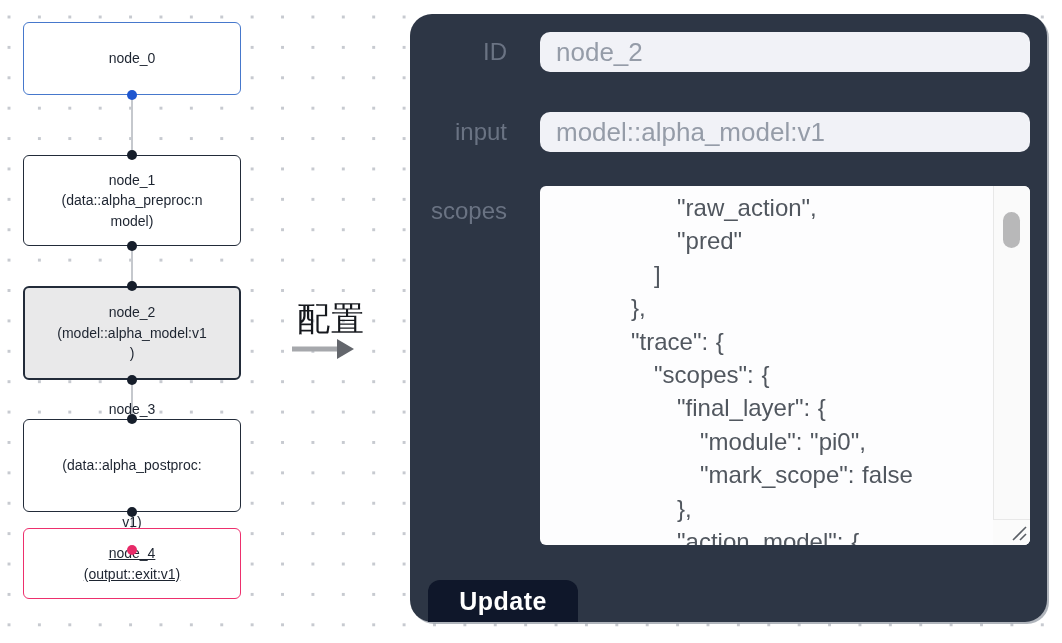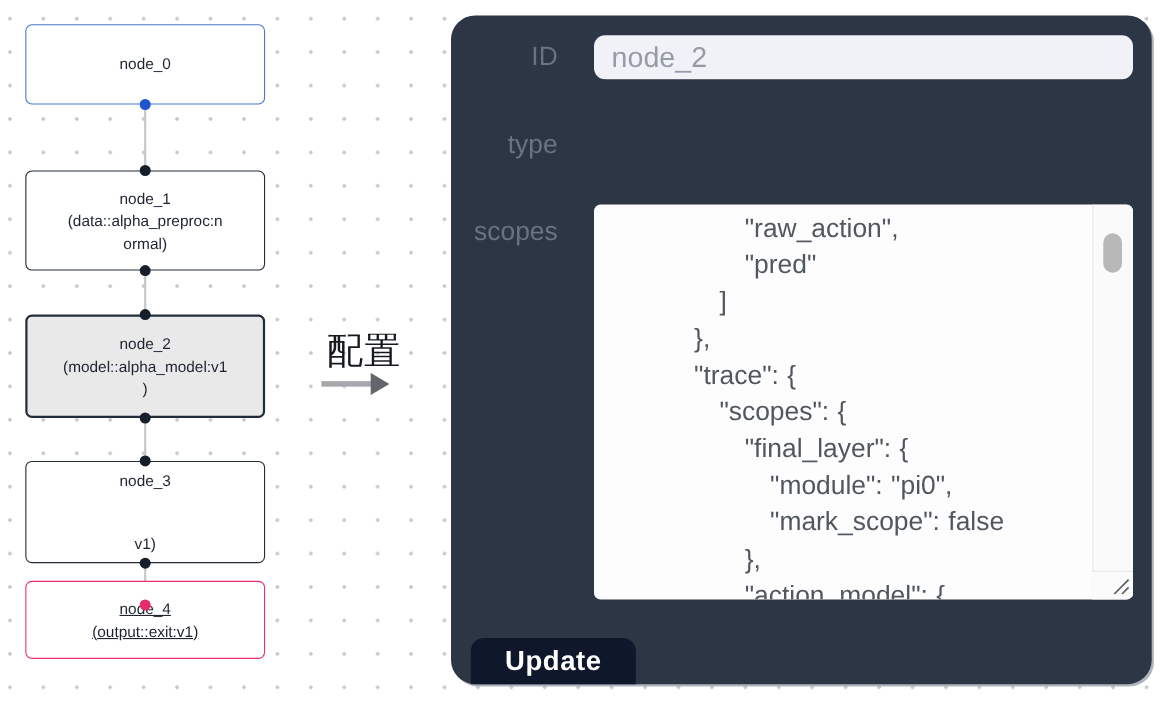--- a/index.html
+++ b/index.html
@@ -100,31 +100,32 @@
   <div class="edge" style="top:380px;height:39px;"></div>
   <div class="edge" style="top:512px;height:38px;"></div>
 
   <div class="node node-input" style="top:22px;height:73px;">
     <span>node_0</span>
   </div>
 
   <div class="node node-default" style="top:155px;height:91px;">
     <span>node_1</span>
     <span>(data::alpha_preproc:n</span>
-    <span>ormal)</span>
+    <span>model)</span>
   </div>
 
   <div class="node node-selected" style="top:286px;height:94px;">
     <span>node_2</span>
     <span>(model::alpha_model:v1</span>
     <span>)</span>
   </div>
 
   <div class="node node-default" style="top:419px;height:93px;gap:36px;">
     <span>node_3</span>
+    <span>(data::alpha_postproc:</span>
     <span>v1)</span>
   </div>
 
   <div class="node node-output" style="top:528px;height:71px;text-decoration:underline;">
     <span>node_4</span>
     <span>(output::exit:v1)</span>
   </div>
 
   <div class="port port-blue" style="top:90px;"></div>
   <div class="port port-dark" style="top:150px;"></div>
@@ -140,21 +141,22 @@
 <svg class="transition-arrow" width="62" height="20" viewBox="0 0 62 20">
   <rect x="0" y="7.5" width="47" height="5" fill="#a6a8ac"></rect>
   <polygon points="45,0 62,10 45,20" fill="#63666c"></polygon>
 </svg>
 
 <div class="panel">
 
   <div class="panel-label lbl-id">ID</div>
   <input class="panel-input inp-id" type="text" value="node_2" style="">
 
-  <div class="panel-label lbl-type">type</div>
+  <div class="panel-label lbl-type">input</div>
+  <input class="panel-input inp-type" type="text" value="model::alpha_model:v1" style="">
 
   <div class="panel-label lbl-config">scopes</div>
 
   <div class="config-box">
     <pre class="config-text">               "raw_action",
                "pred"
             ]
          },
          "trace": {
             "scopes": {

